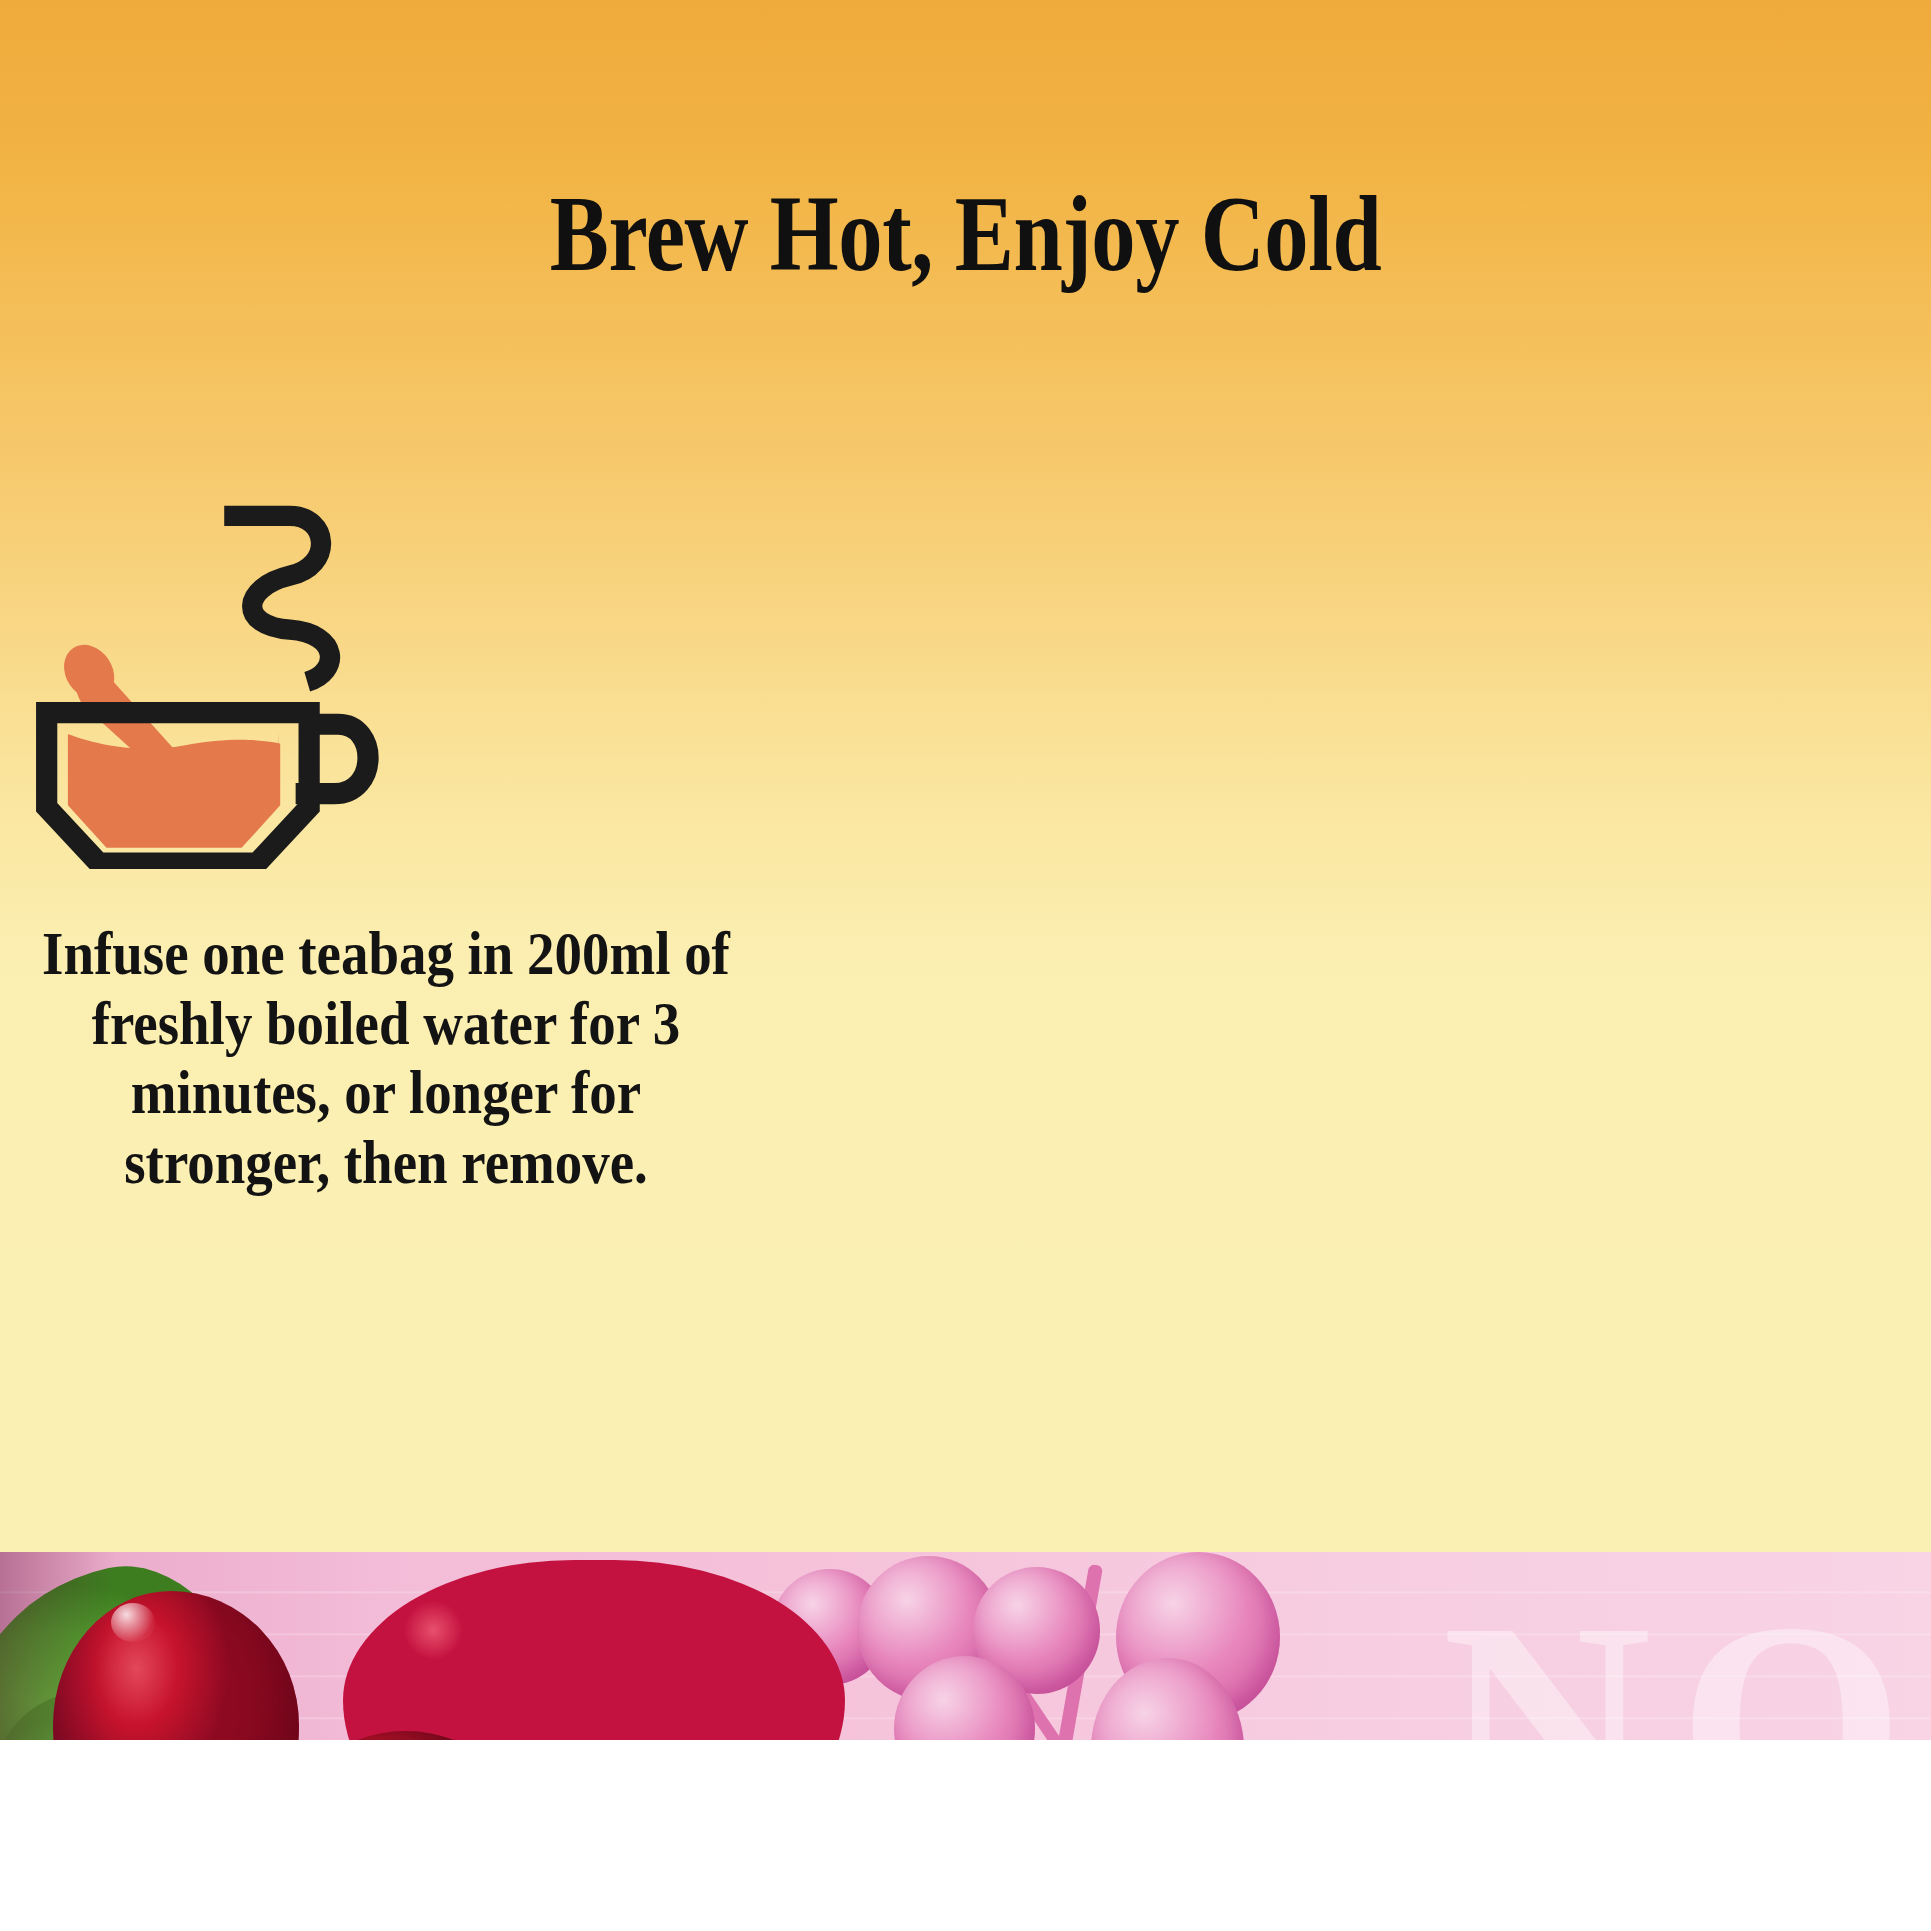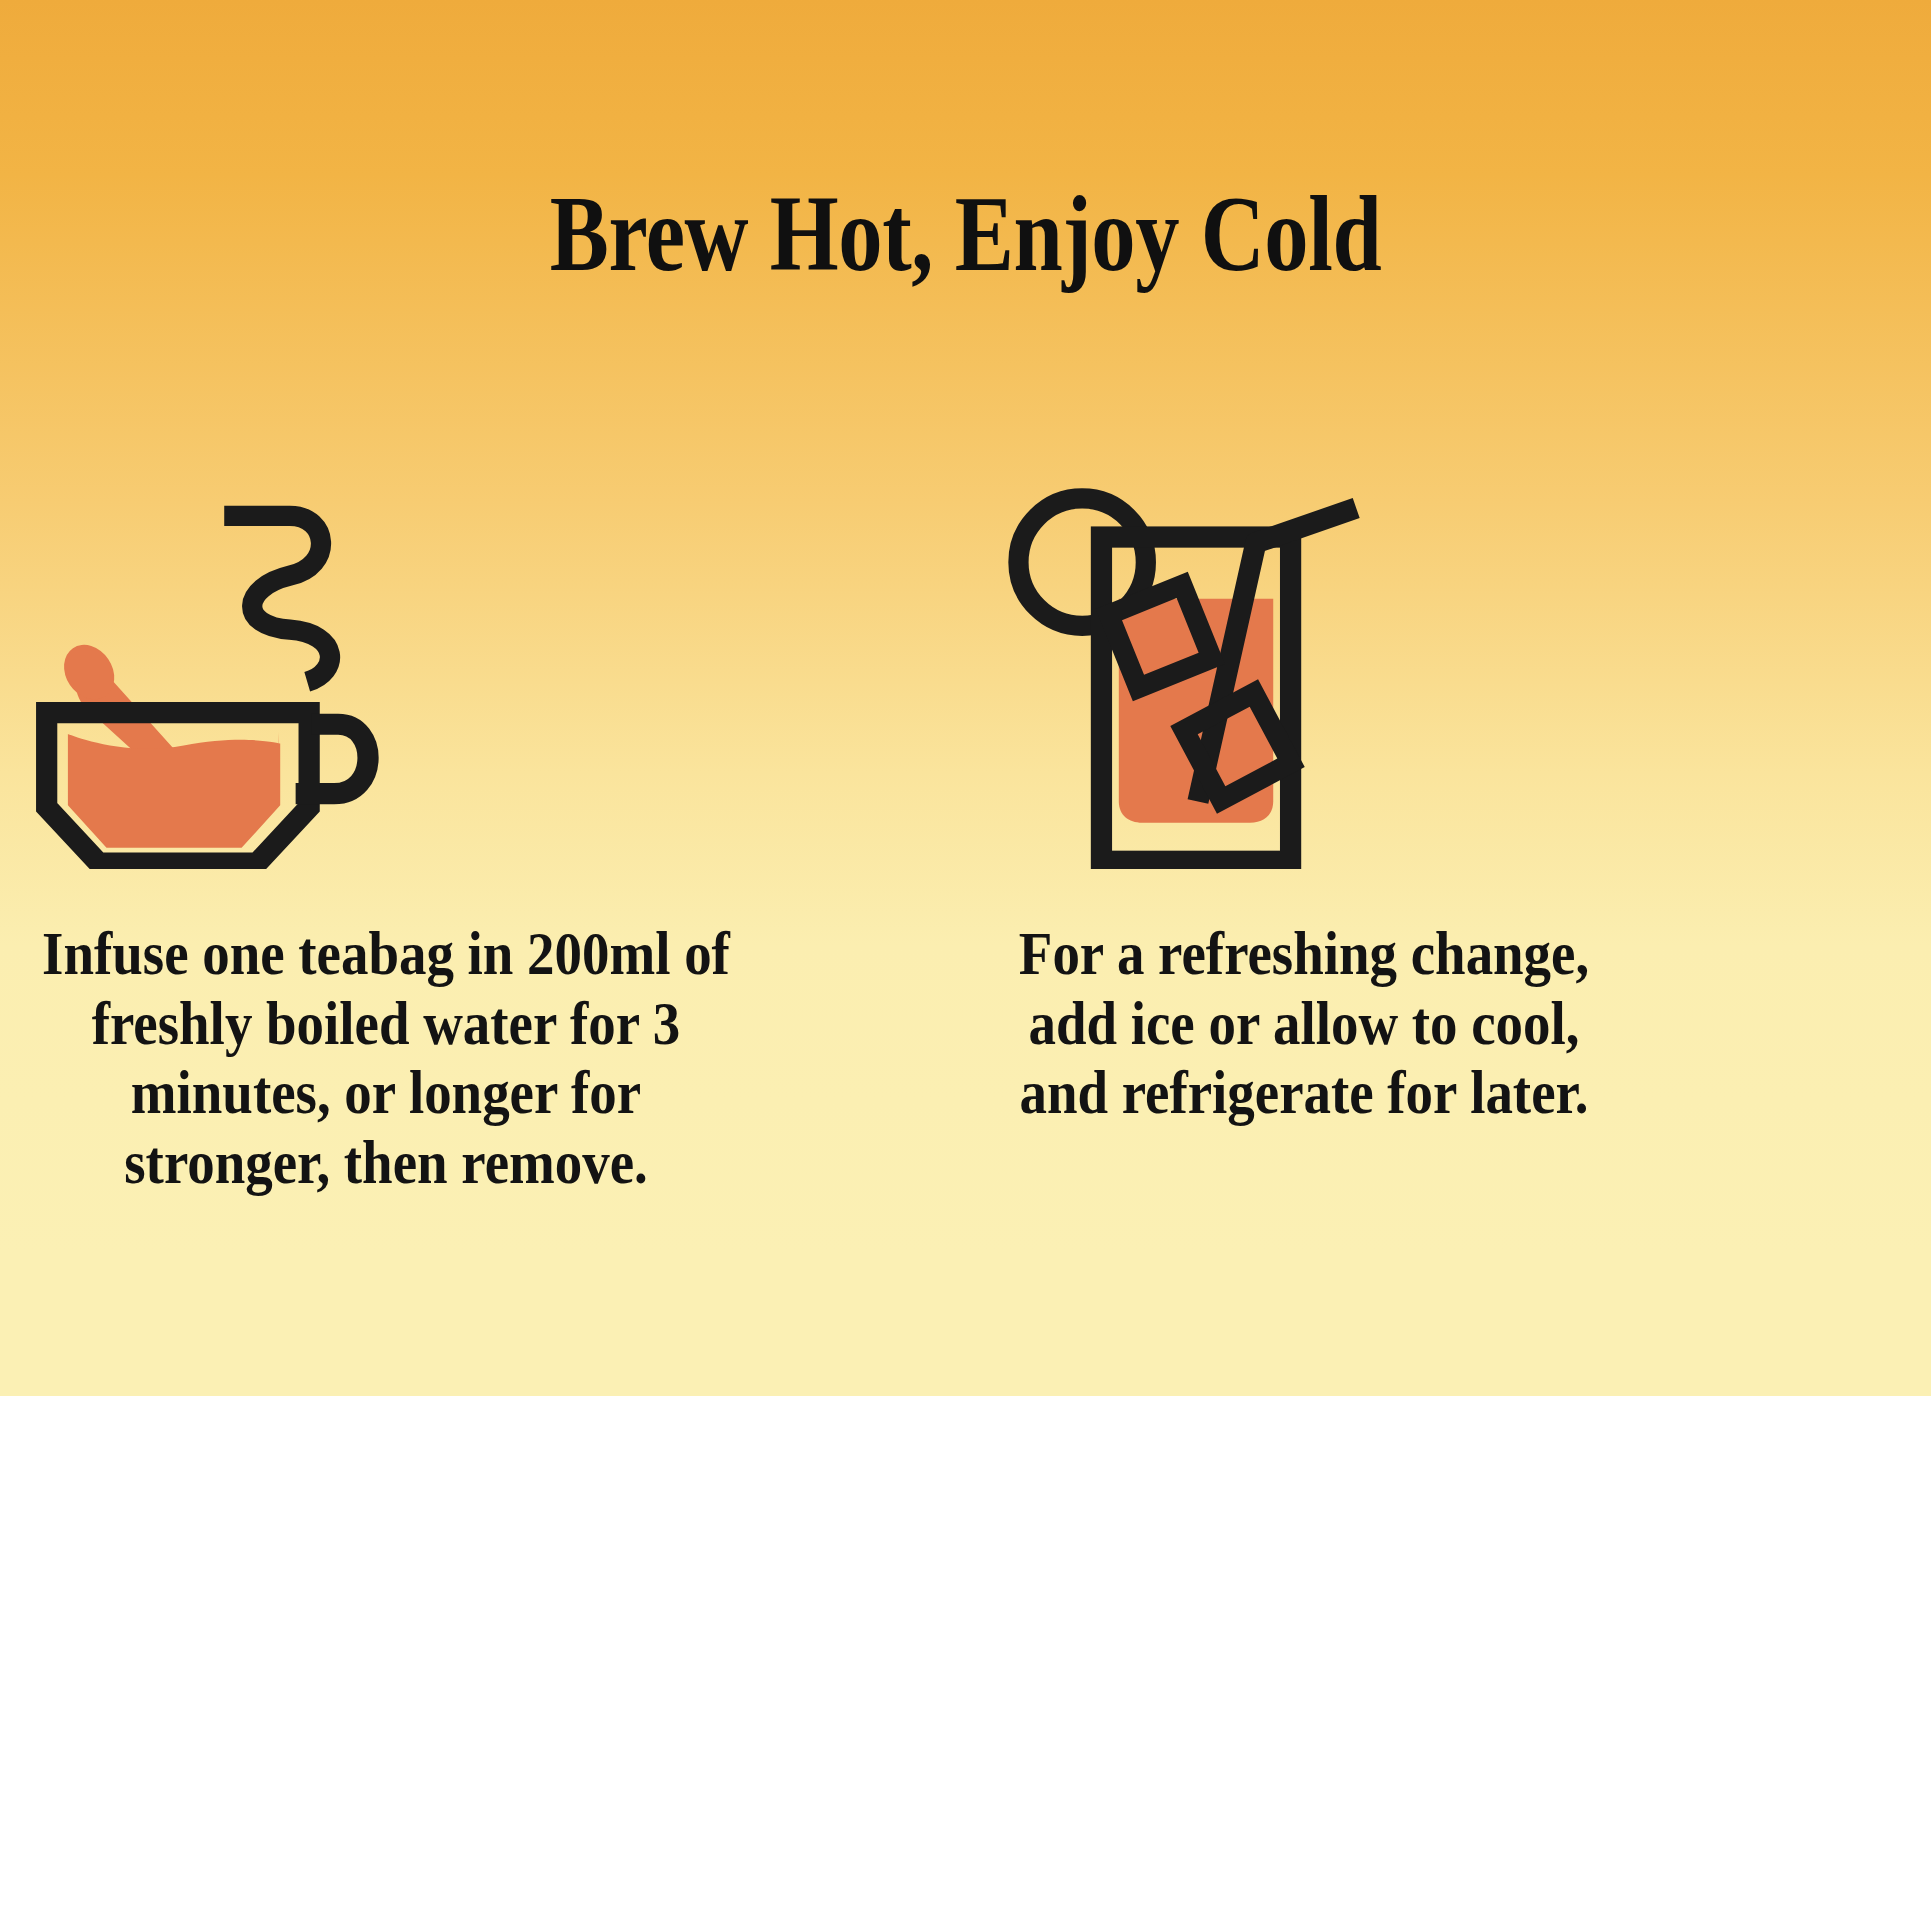--- a/index.html
+++ b/index.html
@@ -3,21 +3,21 @@
 <meta charset="utf-8">
 <style>
   html, body {
     margin: 0;
     padding: 0;
     background: #ffffff;
   }
   #poster {
     position: relative;
     width: 1931px;
-    height: 1396px;
+    height: 1740px;
     overflow: hidden;
     font-family: "Liberation Serif", "DejaVu Serif", serif;
     background: linear-gradient(to bottom,
         #efab3c 0px,
         #f2b445 174px,
         #f7cc72 502px,
         #fae49c 772px,
         #fbeeb0 946px,
         #fbf0b4 1255px,
         #fbf0b4 1632px);
@@ -246,40 +246,20 @@
 
           <path d="M34 398 L336 398 L300 398 L336 398 L300 398" fill="none" stroke="none"></path>
           <path d="M106 392 L262 392 L310 392 L346 392 L346 392" fill="none" stroke="none"></path>
 
           <path d="M100 390 L268 390 L322 390 L322 390" fill="none" stroke="none"></path>
         </svg>
       </div>
       <div class="caption left">Infuse one teabag in 200ml of freshly boiled water for 3 minutes, or longer for stronger, then remove.</div>
     </div>
 
-    <div class="col">
-      <div class="icon-wrap">
-        <svg width="406" height="386" viewBox="0 0 420 400" aria-hidden="true">
-
-          <circle cx="120" cy="82" r="66" fill="none" stroke="#1b1b1b" stroke-width="21"></circle>
-
-          <path d="M158 120 L318 120 L318 330 C318 344 308 352 294 352 L182 352
-                   C168 352 158 344 158 330 Z" fill="#e4794c"></path>
-
-          <rect x="140" y="56" width="196" height="336" fill="none" stroke="#1b1b1b" stroke-width="22"></rect>
-
-          <path d="M404 26 L300 62 L240 330" fill="none" stroke="#1b1b1b" stroke-width="22" stroke-linejoin="round"></path>
-
-          <rect x="160" y="118" width="82" height="82" fill="none" stroke="#1b1b1b" stroke-width="21" transform="rotate(-22 201 159)"></rect>
-
-          <rect x="240" y="232" width="82" height="82" fill="none" stroke="#1b1b1b" stroke-width="21" transform="rotate(-28 281 273)"></rect>
-        </svg>
-      </div>
-      <div class="caption right">For a refreshing change, add ice or allow to cool, and refrigerate for later.</div>
-    </div>
 
   </div>
 
   <div class="fruit-strip">
 
     <div class="strip-layer wood-lines"></div>
 
     <div class="strip-layer ghost-letters">NO</div>
 
     <div class="strip-currants">

